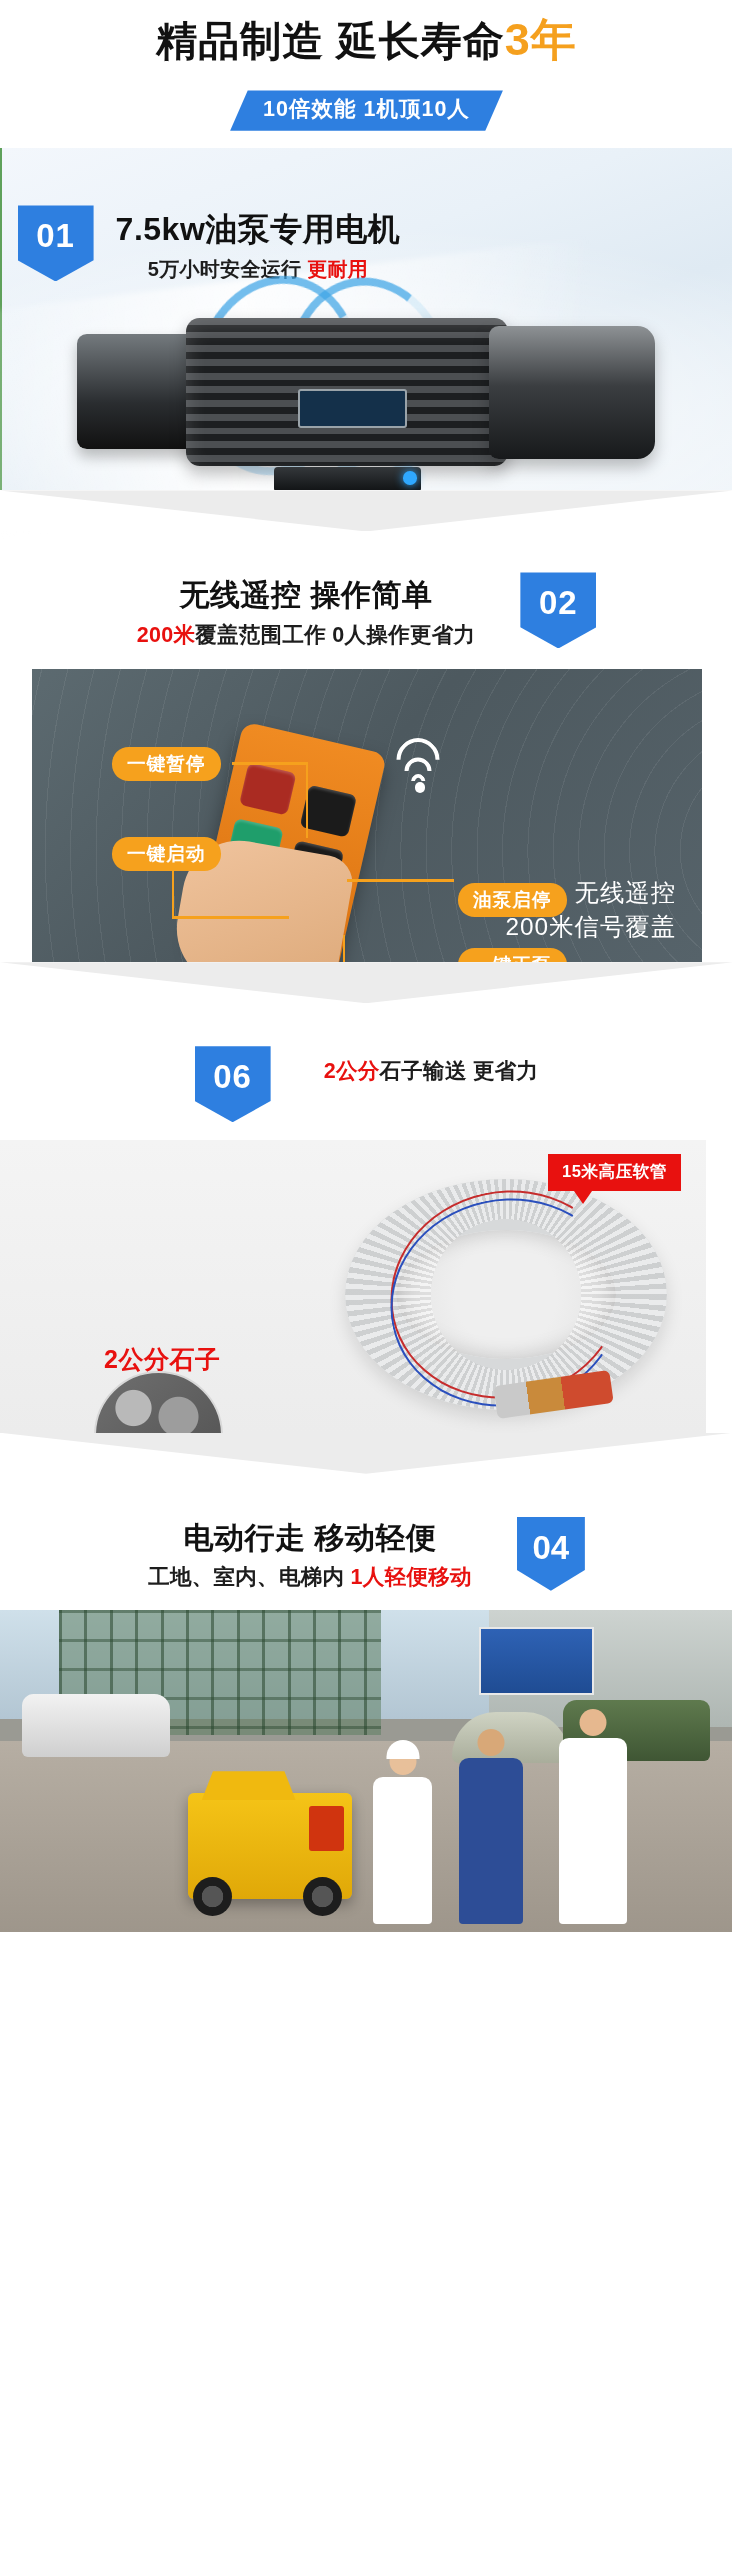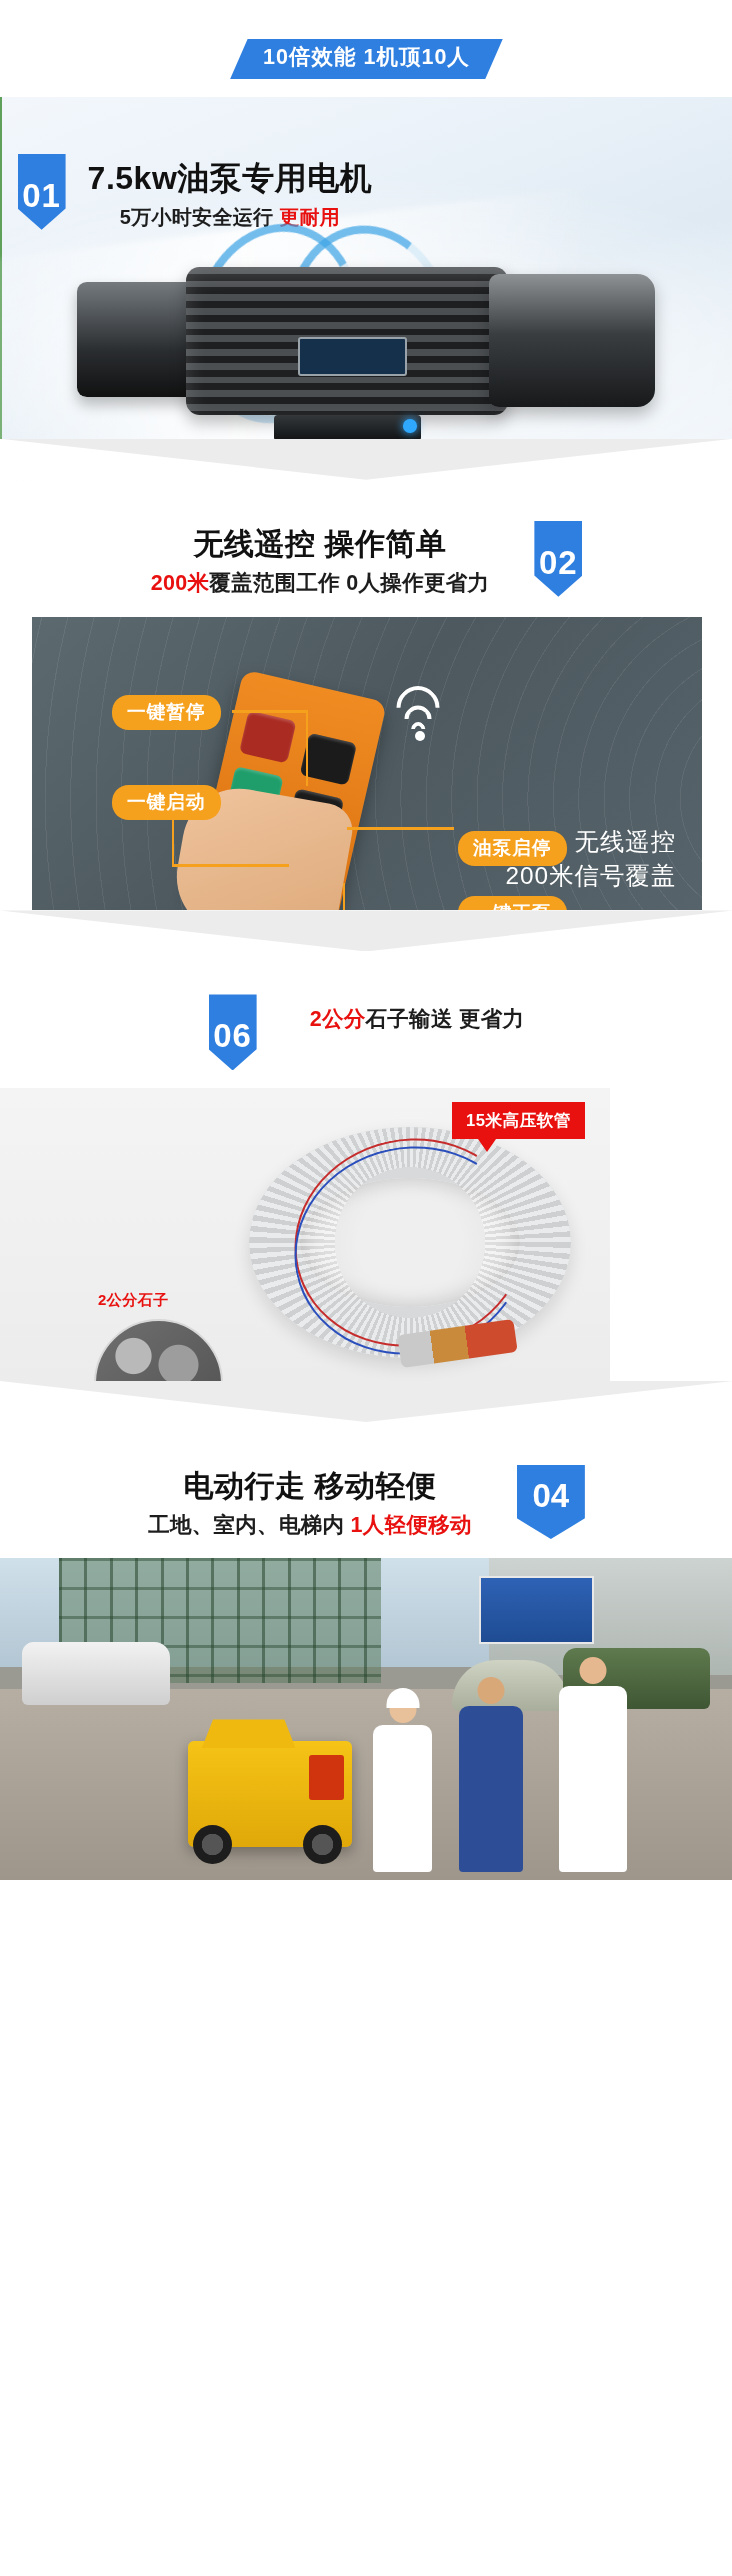--- a/index.html
+++ b/index.html
@@ -32,24 +32,24 @@
     letter-spacing:0.5px; white-space:nowrap;
   }
   .sec-sub{
     font-size:21.5px; font-weight:bold; color:#1d1d1d; line-height:1.35;
     margin-top:6.8px; letter-spacing:0.3px; white-space:nowrap;
   }
   .red{ color:#e8110f; }
 
   
   .badge{
-    width:48px; height:76px; background:#2e7fe0; color:#fff;
+    width:76px; height:76px; background:#2e7fe0; color:#fff;
     font-size:33px; font-weight:bold; letter-spacing:1px;
     display:flex; align-items:flex-start; justify-content:center;
-    padding-top:23px;
+    padding-top:12px;
     clip-path:polygon(0 0,100% 0,100% 72%,50% 100%,0 72%);
   }
 
   
   .wedge{
     width:733px; height:41px; background:#fff; position:relative;
   }
   .wedge .tri{
     position:absolute; left:0; top:0; width:733px; height:41px;
     background:#ececec;
@@ -177,36 +177,36 @@
     background:linear-gradient(150deg,#f0c49e,#dca878);
     border-radius:57px 27px 39px 59px; transform:rotate(10deg);
   }
 
   
   #sec03{ margin-top:43px; }
   #sec03 .head-row{ display:flex; align-items:flex-start; justify-content:center; }
   #sec03 .badge{ margin-right:53px; margin-top:0; }
   #sec03 .txt{ text-align:center; padding-top:3.9px; }
   .hose-photo{
-    position:relative; width:610px; height:293px; margin-top:17.6px;
+    position:relative; width:706px; height:293px; margin-top:17.6px;
     background:linear-gradient(to bottom,#f4f4f4,#ececec);
     overflow:hidden;
   }
   .tag-red{
     position:absolute; background:#e8110f; color:#fff; font-weight:bold;
     font-size:16.6px; padding:7.8px 13.7px; white-space:nowrap; letter-spacing:0.5px;
   }
   .tag-red::after{
     content:""; position:absolute; left:25.4px; bottom:-12.7px;
     border-left:9.8px solid transparent; border-right:9.8px solid transparent;
     border-top:13.7px solid #e8110f;
   }
   .stone-label{
-    position:absolute; left:98px; top:203px; color:#e8110f; font-weight:bold;
-    font-size:15px; letter-spacing:0.5px;
+    position:absolute; left:104px; top:203px; color:#e8110f; font-weight:bold;
+    font-size:25px; letter-spacing:0.5px;
   }
   .stone-circle{
     position:absolute; left:94px; top:231px; width:129px; height:129px;
     border-radius:50%; overflow:hidden; border:2px solid #d8d8d8;
     background:
       radial-gradient(circle at 30% 28%, #b9b9b9 0 17.6px, rgba(0,0,0,0) 18.6px),
       radial-gradient(circle at 66% 35%, #9d9d9d 0 19.5px, rgba(0,0,0,0) 20.5px),
       radial-gradient(circle at 40% 70%, #8e8e8e 0 21.5px, rgba(0,0,0,0) 22.5px),
       radial-gradient(circle at 76% 72%, #a8a8a8 0 16.6px, rgba(0,0,0,0) 17.6px),
       linear-gradient(140deg,#6f6f6f,#4f4f4f);
@@ -320,20 +320,23 @@
   .sp-person.p3{ right:106px; width:68px; height:186px; background:#ffffff; }
   .sp-person.p2 .head{ background:#d8a878; }
   .sp-person.p3 .head{ background:#e6b88f; }
 </style>
 </head>
 <body>
 
 <div class="page">
 
   <div class="banner">
+    <div class="banner-title">
+      <span>精品制造 延长寿命</span><span class="accent">3年</span>
+    </div>
     <div class="ribbon-wrap">
       <div class="ribbon">10倍效能 1机顶10人</div>
     </div>
   </div>
 
   <div class="section" id="sec01">
     <div class="bg"></div>
     <div class="swoosh"></div>
 
     <div class="head-row">

